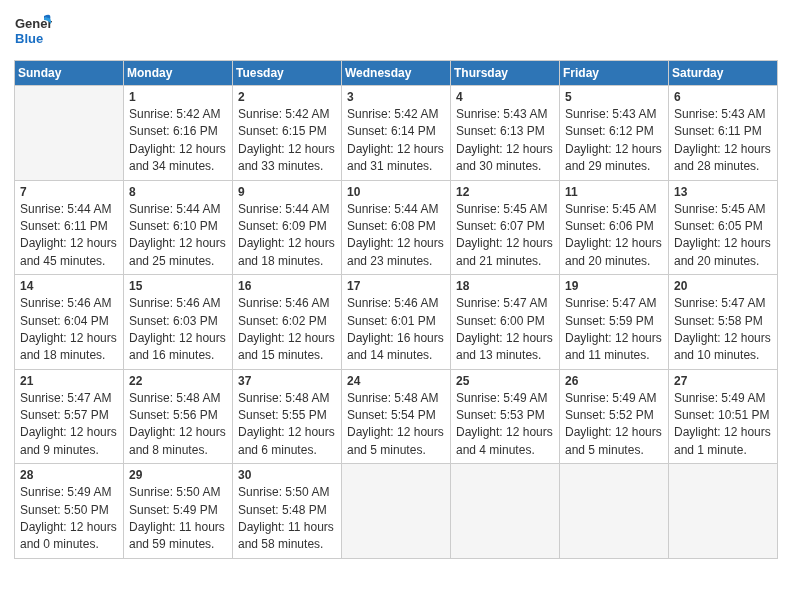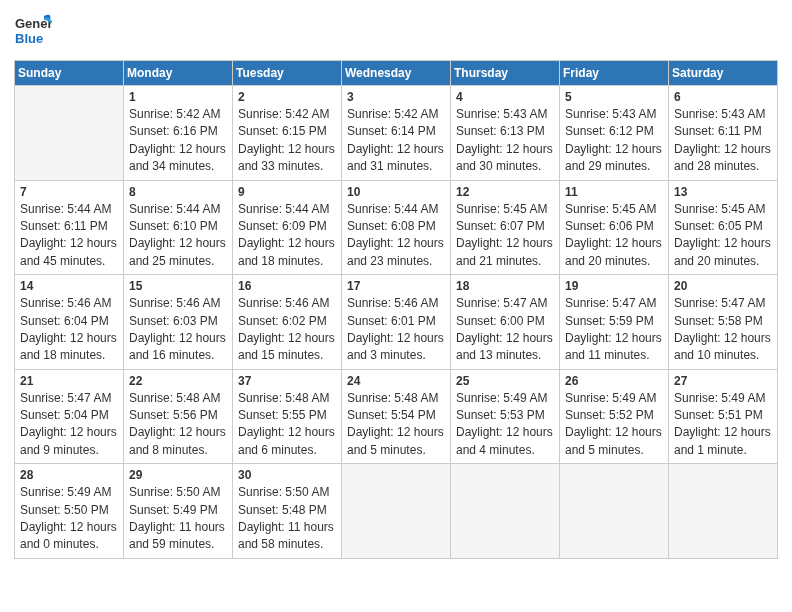--- a/index.html
+++ b/index.html
@@ -244,21 +244,21 @@
           <span>Sunrise: 5:46 AM</span><br>
           <span>Sunset: 6:02 PM</span><br>
           <span>Daylight: 12 hours and 15 minutes.</span>
         </div>
       </td>
           <td>
         <span class="day-num">17</span>
         <div class="day-info">
           <span>Sunrise: 5:46 AM</span><br>
           <span>Sunset: 6:01 PM</span><br>
-          <span>Daylight: 12 hours and 3 minutes.</span>
+          <span>Daylight: 16 hours and 14 minutes.</span>
         </div>
       </td>
           <td>
         <span class="day-num">18</span>
         <div class="day-info">
           <span>Sunrise: 5:47 AM</span><br>
           <span>Sunset: 6:00 PM</span><br>
           <span>Daylight: 12 hours and 13 minutes.</span>
         </div>
       </td>
@@ -277,21 +277,21 @@
           <span>Sunset: 5:58 PM</span><br>
           <span>Daylight: 12 hours and 10 minutes.</span>
         </div>
       </td>
         </tr>
         <tr>
           <td>
         <span class="day-num">21</span>
         <div class="day-info">
           <span>Sunrise: 5:47 AM</span><br>
-          <span>Sunset: 5:04 PM</span><br>
+          <span>Sunset: 5:57 PM</span><br>
           <span>Daylight: 12 hours and 9 minutes.</span>
         </div>
       </td>
           <td>
         <span class="day-num">22</span>
         <div class="day-info">
           <span>Sunrise: 5:48 AM</span><br>
           <span>Sunset: 5:56 PM</span><br>
           <span>Daylight: 12 hours and 8 minutes.</span>
         </div>
@@ -325,21 +325,21 @@
         <div class="day-info">
           <span>Sunrise: 5:49 AM</span><br>
           <span>Sunset: 5:52 PM</span><br>
           <span>Daylight: 12 hours and 5 minutes.</span>
         </div>
       </td>
           <td>
         <span class="day-num">27</span>
         <div class="day-info">
           <span>Sunrise: 5:49 AM</span><br>
-          <span>Sunset: 5:51 PM</span><br>
+          <span>Sunset: 10:51 PM</span><br>
           <span>Daylight: 12 hours and 1 minute.</span>
         </div>
       </td>
         </tr>
         <tr>
           <td>
         <span class="day-num">28</span>
         <div class="day-info">
           <span>Sunrise: 5:49 AM</span><br>
           <span>Sunset: 5:50 PM</span><br>

